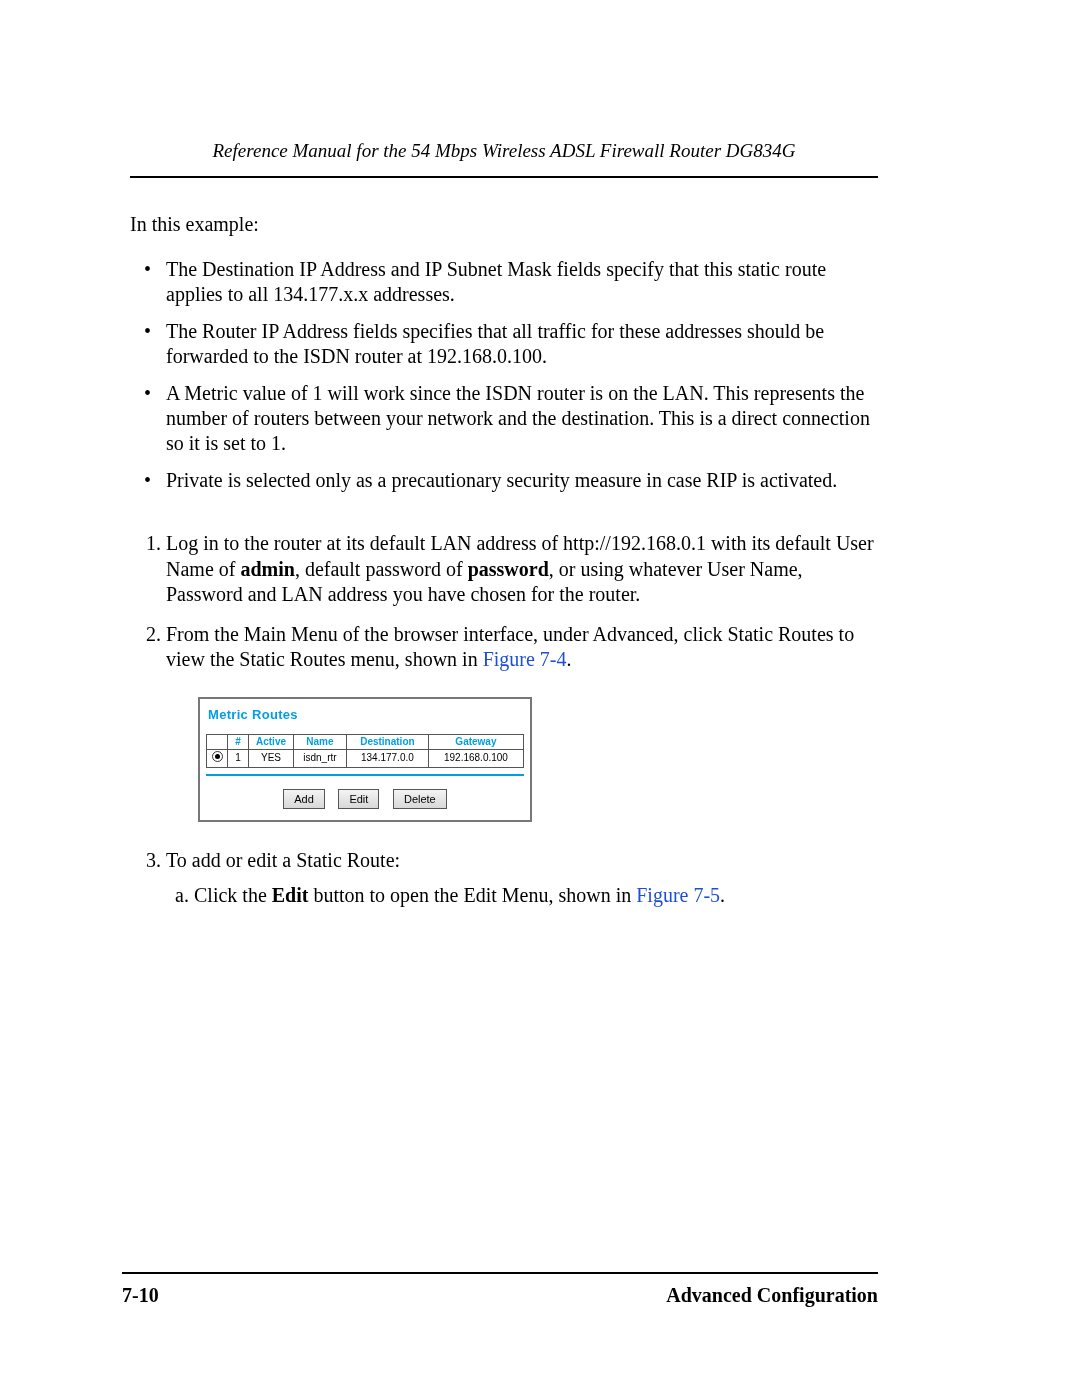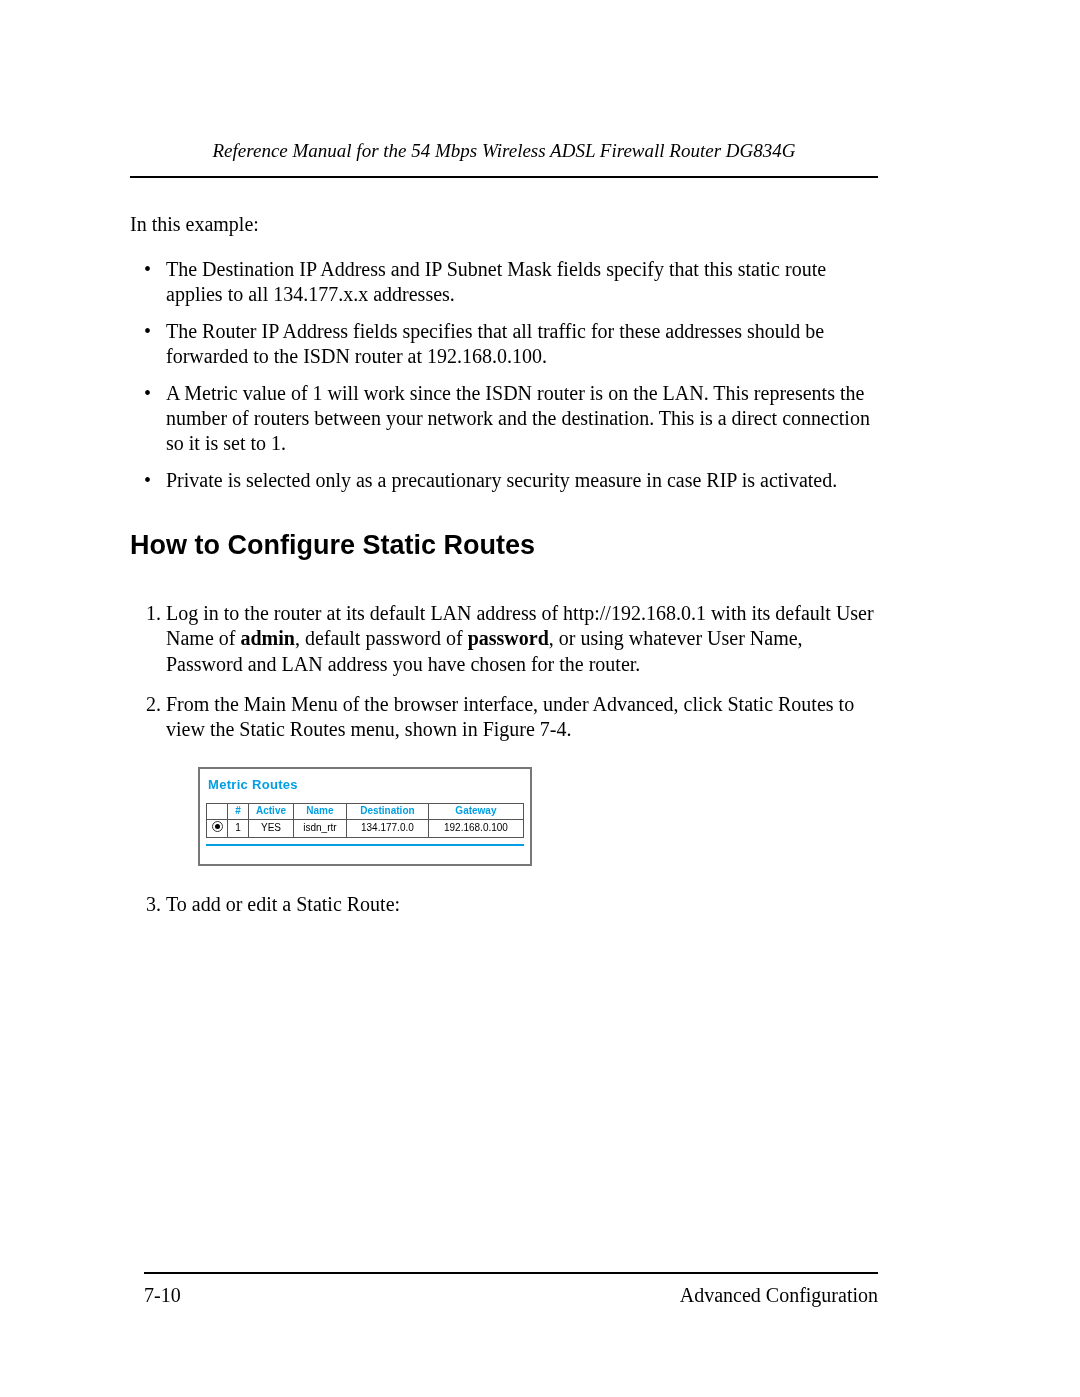--- a/index.html
+++ b/index.html
@@ -65,21 +65,21 @@
   }
   ol.steps ol.substeps {
     list-style: lower-alpha;
     padding-left: 28px;
     margin-top: 8px;
   }
   ol.steps ol.substeps > li {
     padding: 2px 0;
   }
   .xref {
-    color: #000000;
+    color: #1d4ed8;
   }
   .bold { font-weight: bold; }
 
   
   .figure-wrap {
     margin: 24px 0 12px 32px;
   }
   .sr-panel {
     width: 330px;
     border: 2px solid #777;
@@ -134,28 +134,29 @@
   }
   .figure-caption {
     font-family: Arial, Helvetica, sans-serif;
     font-weight: bold;
     font-size: 17px;
     margin: 50px 0 30px 0;
   }
 
   .footer {
     position: absolute;
-    left: 144px;
+    left: 122px;
     right: 130px;
     bottom: 90px;
     border-top: 2px solid #000;
     padding-top: 10px;
     font-size: 20px;
     display: flex;
     justify-content: space-between;
+    font-weight: bold;
   }
   .doc-number {
     position: absolute;
     left: 0;
     right: 0;
     bottom: 56px;
     text-align: center;
     font-style: italic;
     font-size: 18px;
   }
@@ -185,21 +186,20 @@
   <div class="body-text">
     <p class="intro">In this example:</p>
 
     <ul class="bullets">
       <li>The Destination IP Address and IP Subnet Mask fields specify that this static route applies to all 134.177.x.x addresses.</li>
       <li>The Router IP Address fields specifies that all traffic for these addresses should be forwarded to the ISDN router at 192.168.0.100.</li>
       <li>A Metric value of 1 will work since the ISDN router is on the LAN. This represents the number of routers between your network and the destination. This is a direct connection so it is set to 1.</li>
       <li>Private is selected only as a precautionary security measure in case RIP is activated.</li>
     </ul>
 
-    <h2 class="section">How to Configure Static Routes</h2>
 
     <ol class="steps">
       <li>
         <span>Log in to the router at its default LAN address of http://192.168.0.1 with its default User Name of </span><span class="bold">admin</span><span>, default password of </span><span class="bold">password</span><span>, or using whatever User Name, Password and LAN address you have chosen for the router.</span>
       </li>
       <li>
         <span>From the Main Menu of the browser interface, under Advanced, click Static Routes to view the Static Routes menu, shown in </span><span class="xref">Figure 7-4</span><span>.</span>
 
         <div class="figure-wrap">
           <div class="sr-panel">
@@ -219,28 +219,38 @@
                   <td><span class="radio-dot"></span></td>
                   <td>1</td>
                   <td>YES</td>
                   <td>isdn_rtr</td>
                   <td>134.177.0.0</td>
                   <td>192.168.0.100</td>
                 </tr>
               </tbody>
                 </table>
               <div class="sr-divider"></div>
+              <div class="sr-buttons">
+                <span class="sr-btn">Add</span>
+                <span class="sr-btn">Edit</span>
+                <span class="sr-btn">Delete</span>
+              </div>
             </div>
           </div>
         </div>
 
       </li>
 
       <li value="3">
         <span>To add or edit a Static Route:</span>
+        <ol class="substeps">
+          <li>
+            <span>Click the </span><span class="bold">Edit</span><span> button to open the Edit Menu, shown in </span><span class="xref">Figure 7-5</span><span>.</span>
+          </li>
+        </ol>
       </li>
     </ol>
   </div>
 
   <div class="footer">
     <span>7-10</span>
     <span>Advanced Configuration</span>
   </div>
 
 </div>

